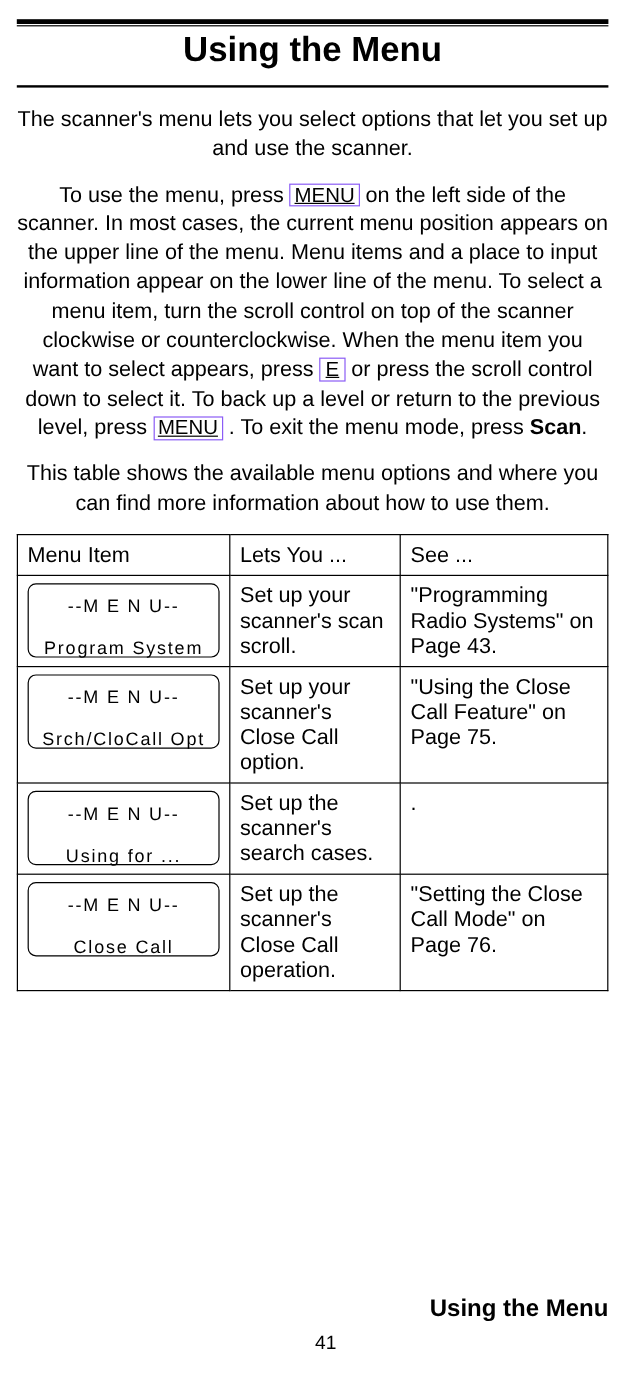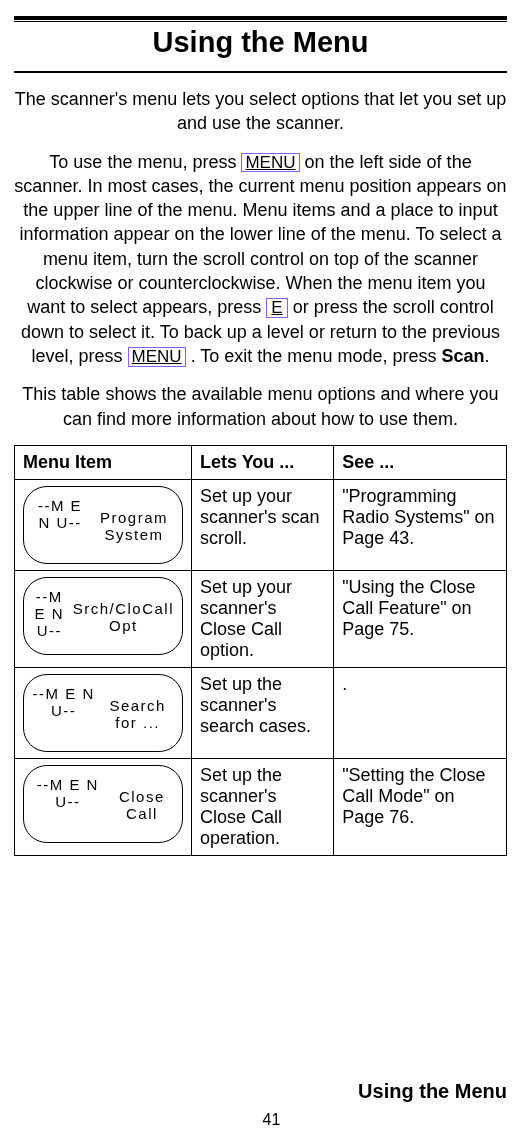--- a/index.html
+++ b/index.html
@@ -49,34 +49,34 @@
     width: 100%;
     margin-top: 14px;
   }
   table.matrix th, table.matrix td {
     border: 1px solid #000;
     padding: 6px 8px;
     vertical-align: top;
     font-size: 18px;
   }
   table.matrix th {
-    font-weight: 700;
+    font-weight: 400;
     text-align: left;
   }
   .display-box {
     width: 160px;
-    height: 78px;
+    height: 62px;
     border: 1.5px solid #000;
-    border-radius: 24px;
+    border-radius: 7px;
     padding: 10px 8px 8px;
     font-family: "Arial Narrow", "Helvetica Narrow", sans-serif;
     font-size: 15px;
     letter-spacing: 1.5px;
     display: flex;
-    flex-direction: row;
+    flex-direction: column;
     gap: 6px;
   }
   .display-row1 { text-align: center; }
   .display-row2 { text-align: center; margin-top: 12px; }
   .footer-running {
     position: absolute;
     bottom: 44px;
     right: 14px;
     font-size: 20px;
     font-weight: 700;
@@ -140,21 +140,21 @@
           <div class="display-row2">Srch/CloCall Opt</div>
         </div>
       </td>
       <td>Set up your scanner's Close Call option.</td>
       <td>"Using the Close Call Feature" on Page 75.</td>
     </tr>
     <tr>
       <td>
         <div class="display-box">
           <div class="display-row1">--M E N U--</div>
-          <div class="display-row2">Search for ...</div>
+          <div class="display-row2">Using for ...</div>
         </div>
       </td>
       <td>Set up the scanner's search cases.</td>
       <td>.</td>
     </tr>
     <tr>
       <td>
         <div class="display-box">
           <div class="display-row1">--M E N U--</div>
           <div class="display-row2">Close Call</div>

